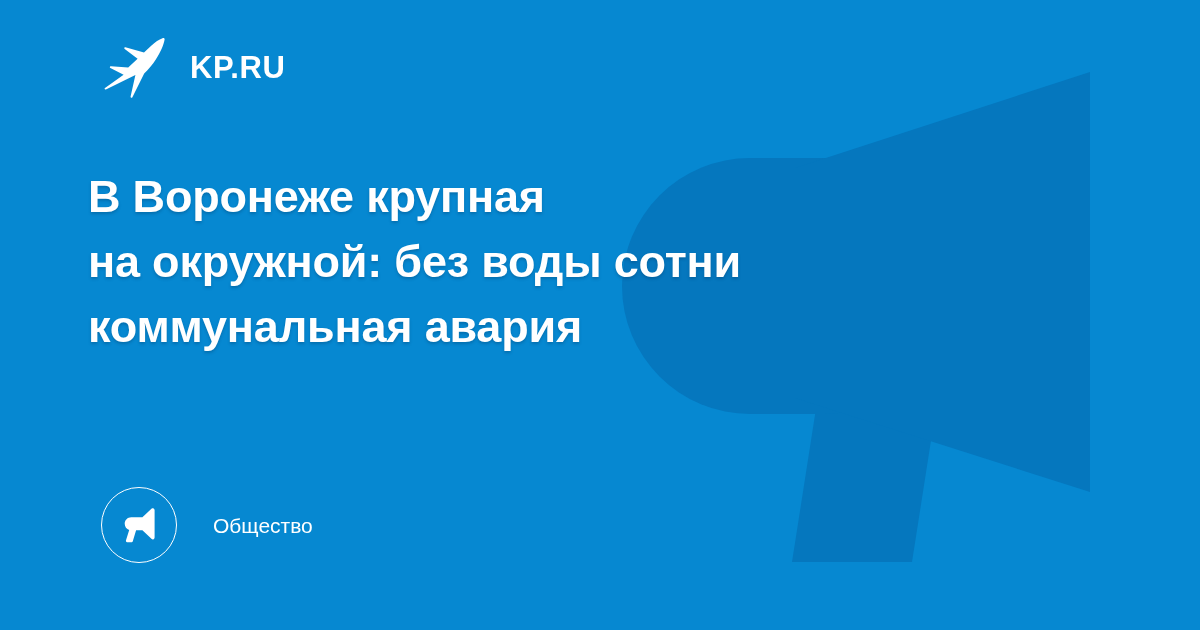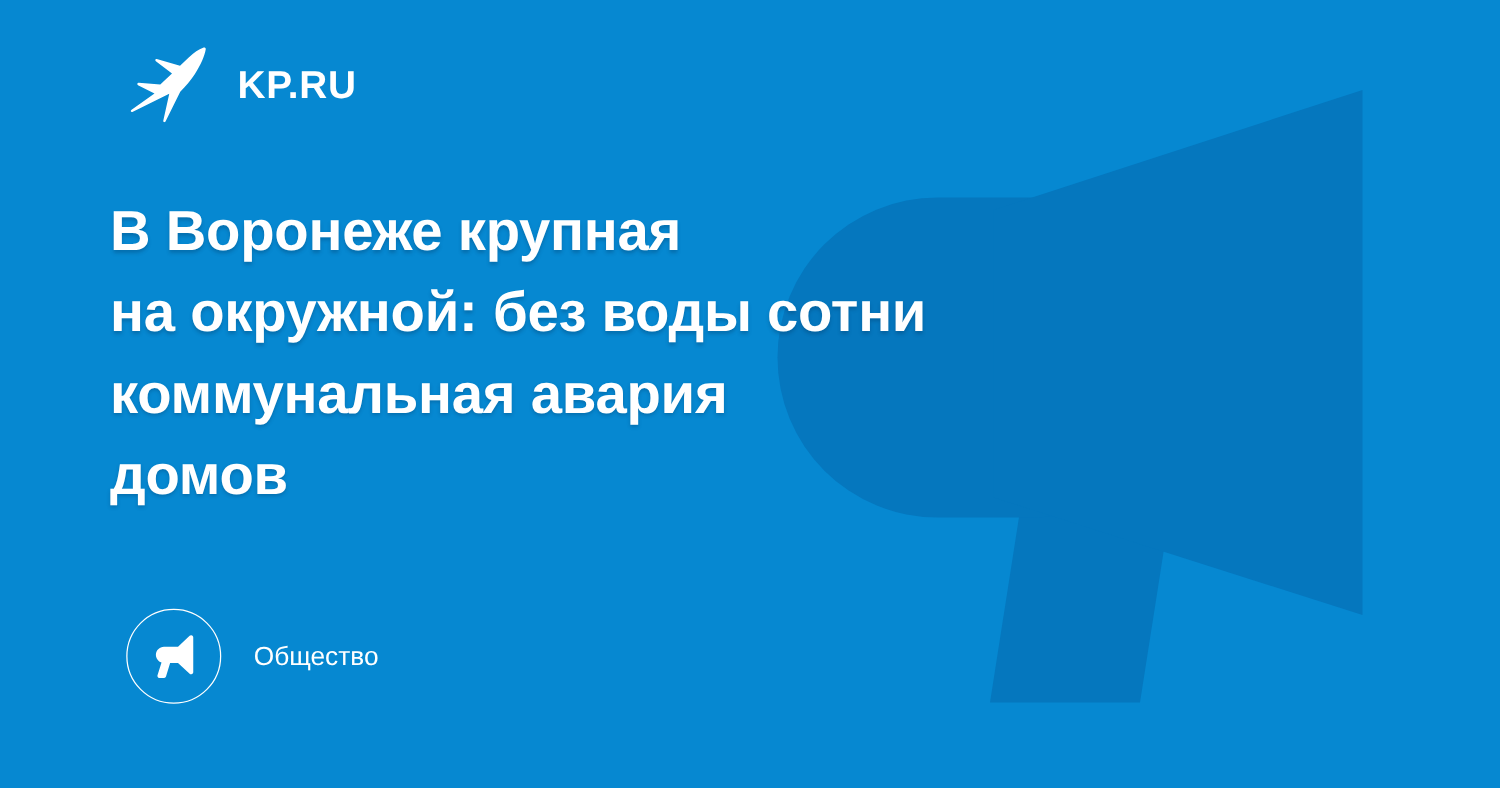--- a/index.html
+++ b/index.html
@@ -55,42 +55,42 @@
     line-height: 1;
     white-space: nowrap;
     font-family: "Liberation Sans", "DejaVu Sans", sans-serif;
     text-align: right;
   }
 
   
   #headline {
     position: absolute;
     left: 88px;
-    top: 152px;
+    top: 164px;
     width: 900px;
   }
   #headline .hl-line {
     color: #ffffff;
     font-size: 45px;
     font-weight: bold;
     line-height: 65px;
     letter-spacing: -0.2px;
     white-space: nowrap;
     text-shadow: 0 2px 3px rgba(0, 48, 85, 0.28);
     font-family: "Liberation Sans", "DejaVu Sans", sans-serif;
   }
 
   
   #category {
     position: absolute;
     left: 101px;
     top: 486px;
     display: flex;
     align-items: center;
-    gap: 26px;
+    gap: 36px;
     height: 78px;
   }
   #category-circle {
     width: 76px;
     height: 76px;
     border-radius: 50%;
     border: 1.6px solid #ffffff;
     box-sizing: border-box;
     display: flex;
     align-items: center;
@@ -127,21 +127,20 @@
     <svg id="logo-bird" viewBox="0 0 68 62" aria-hidden="true">
       <path fill="#ffffff" d="M58.5 2.2 C55.0 3.4 51.2 6.0 47.2 9.8 L40.0 16.6 L21.4 11.2 C20.3 10.9 19.8 12.2 20.7 12.9 L33.6 22.7 L24.2 31.6 L7.0 30.2 C5.8 30.1 5.4 31.6 6.4 32.1 L19.6 38.7 L1.0 52.0 C0.1 52.7 0.9 54.0 1.9 53.5 L31.4 38.9 L26.6 60.6 C26.4 61.7 27.9 62.2 28.4 61.2 L40.2 37.4 C44.6 33.0 48.6 28.3 51.8 23.4 C56.6 16.0 59.8 8.6 60.6 3.4 C60.8 2.3 59.6 1.8 58.5 2.2 Z"></path>
     </svg>
     <div id="logo-text">KP.RU</div>
   </div>
 
   <div id="headline">
     <div class="hl-line">В Воронеже крупная</div>
     <div class="hl-line">на окружной: без воды сотни</div>
     <div class="hl-line">коммунальная авария</div>
-    <div class="hl-line">домов</div>
   </div>
 
   <div id="category">
     <div id="category-circle">
       <svg width="40" height="36" viewBox="0 0 40 36" aria-hidden="true">
         <path fill="#ffffff" d="M34.6 1.4 C34.0 1.0 33.2 1.1 32.7 1.6 L23.4 10.3 L12.2 10.3 C8.6 10.3 5.7 13.2 5.7 16.8 C5.7 19.7 7.6 22.2 10.2 23.0 L7.0 33.2 C6.7 34.1 7.2 35.0 8.1 35.3 L12.3 35.3 C13.0 35.3 13.6 34.9 13.8 34.2 L17.1 23.3 L23.4 23.3 L32.7 32.0 C33.2 32.5 34.0 32.6 34.6 32.2 C35.2 31.9 35.6 31.3 35.6 30.6 L35.6 3.0 C35.6 2.3 35.2 1.7 34.6 1.4 Z"></path>
       </svg>
     </div>
     <div id="category-label">Общество</div>
   </div>

